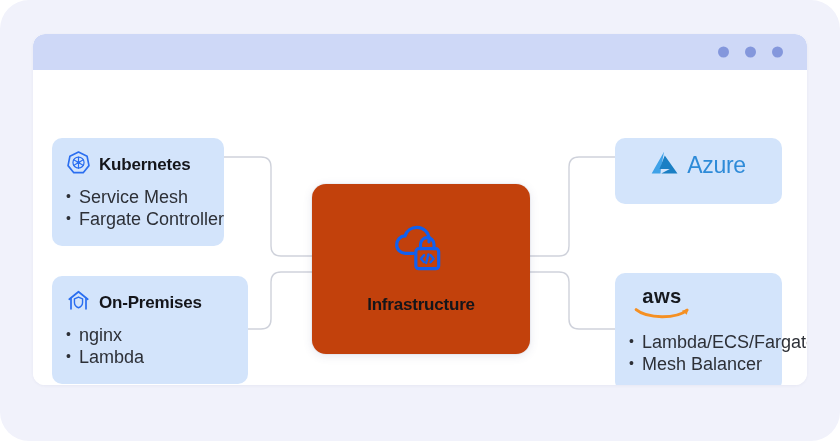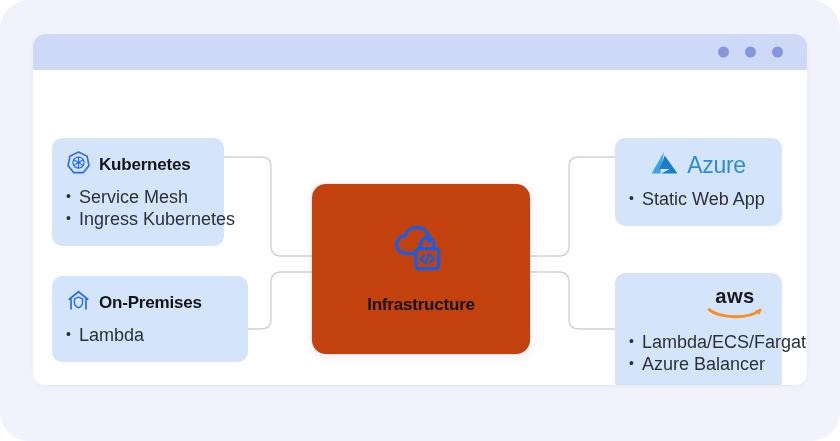--- a/index.html
+++ b/index.html
@@ -154,21 +154,21 @@
 
   .azure-word {
     font-size: 23px;
     color: #2e8bd8;
     letter-spacing: -0.3px;
   }
 
   .aws-wrap {
     display: flex;
     flex-direction: column;
-    align-items: flex-end;
+    align-items: flex-start;
     margin-bottom: 8px;
     margin-top: 2px;
   }
 </style>
 </head>
 <body>
 
 <div class="plate">
 
   <div class="window">
@@ -208,37 +208,38 @@
                 <line x1="16" y1="16.1" x2="16" y2="23.2"></line>
                 <line x1="16" y1="16.1" x2="9.8" y2="19.7"></line>
                 <line x1="16" y1="16.1" x2="9.8" y2="12.6"></line>
               </g>
             </svg>
           </span>
           <span class="card-title">Kubernetes</span>
         </div>
         <ul>
           <li>Service Mesh</li>
-          <li>Ingress Kubernetes</li>
+          <li>Fargate Controller</li>
         </ul>
       </div>
 
       <div class="card" id="card-onprem">
         <div class="card-head">
           <span>
             <svg width="25" height="25" viewBox="0 0 32 32" fill="none">
               <path d="M4.2 14.4 L16 4.8 L27.8 14.4" stroke="#2a6ef0" stroke-width="2.2" stroke-linecap="round" stroke-linejoin="round"></path>
               <path d="M6.4 13.6 V26.6 M25.6 13.6 V26.6" stroke="#2a6ef0" stroke-width="2.2" stroke-linecap="round"></path>
               <path d="M16 11.6 L21.2 13.9 V18.6 C21.2 21.8 18.9 24.2 16 25.3
                        C13.1 24.2 10.8 21.8 10.8 18.6 V13.9 Z" stroke="#2a6ef0" stroke-width="1.8" stroke-linejoin="round" fill="none"></path>
             </svg>
           </span>
           <span class="card-title">On-Premises</span>
         </div>
         <ul>
+          <li>nginx</li>
           <li>Lambda</li>
         </ul>
       </div>
 
       <div class="center-card">
         <span class="center-icon">
           <svg width="60" height="58" viewBox="0 0 64 62" fill="none">
             <path d="M24 33.5 H15.5 C10.3 33.5 6 29.4 6 24.2 C6 19.2 9.9 15.1 14.9 14.9
                      C16.6 9.6 21.6 5.8 27.5 5.8 C34.8 5.8 40.7 11.6 40.7 18.8
                      C40.7 19.6 40.6 20.4 40.5 21.2" stroke="#1060f0" stroke-width="3.4" stroke-linecap="round" fill="none"></path>
@@ -259,35 +260,34 @@
         <div class="logo-row">
           <span>
             <svg width="30" height="26" viewBox="0 0 34 28" fill="none">
               <path d="M14.8 1.2 L4.4 19.4 L0.8 25.9 L10.8 25.9 L11.2 20.3 Z" fill="#3fa2e8"></path>
               <path d="M15.6 5.6 L9.6 20.8 L21.3 20.8 L11.6 25.9 L30 25.9 Z" fill="#1a7fc4"></path>
             </svg>
           </span>
           <span class="azure-word">Azure</span>
         </div>
         <ul>
-          <li>Static Web App</li>
         </ul>
       </div>
 
       <div class="card" id="card-aws">
         <div class="aws-wrap">
           <span>
             <svg width="66" height="34" viewBox="0 0 80 42" fill="none">
               <text x="40" y="20" text-anchor="middle" font-family="'Liberation Sans', sans-serif" font-size="25" font-weight="bold" fill="#16191f" letter-spacing="0.5">aws</text>
               <path d="M8 28 C22 39.5 58 39.5 71 28.5" stroke="#f59023" stroke-width="3.6" stroke-linecap="round" fill="none"></path>
               <path d="M72.5 27.3 L64.5 29.2 L70.6 34.2 Z" fill="#f59023"></path>
             </svg>
           </span>
         </div>
         <ul>
           <li class="wrap">Lambda/ECS/Fargate/EKS/EC2</li>
-          <li>Azure Balancer</li>
+          <li>Mesh Balancer</li>
         </ul>
       </div>
 
     </div>
   </div>
 </div>
 
 </body></html>

